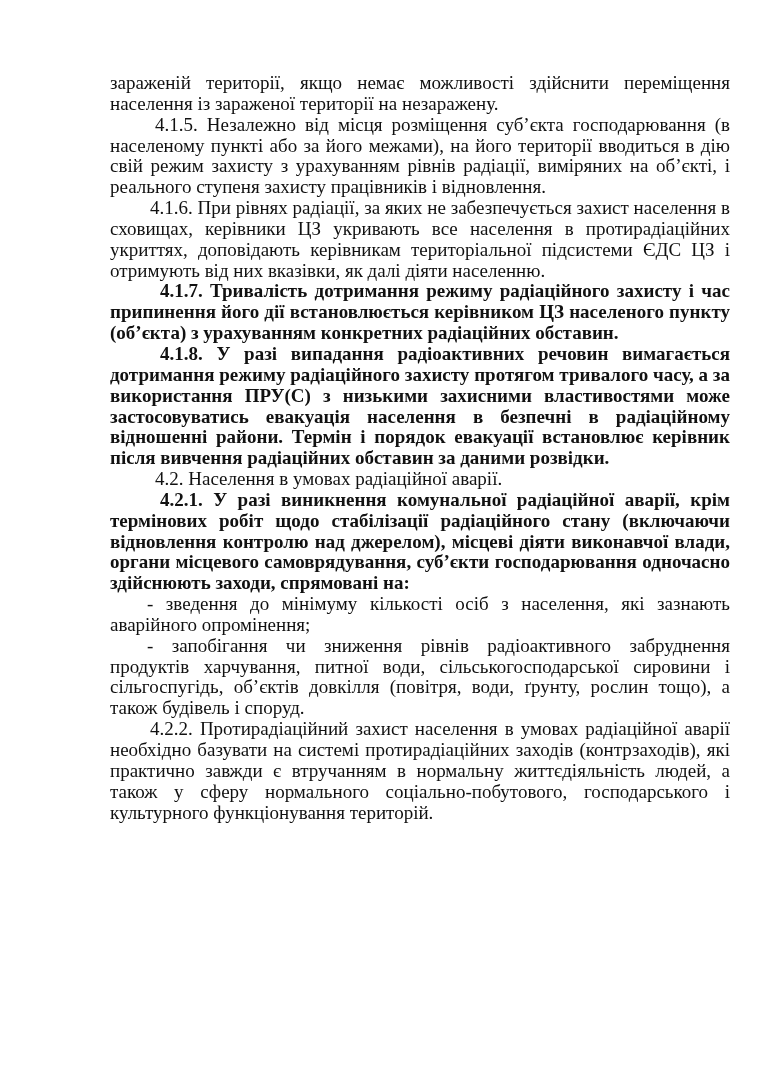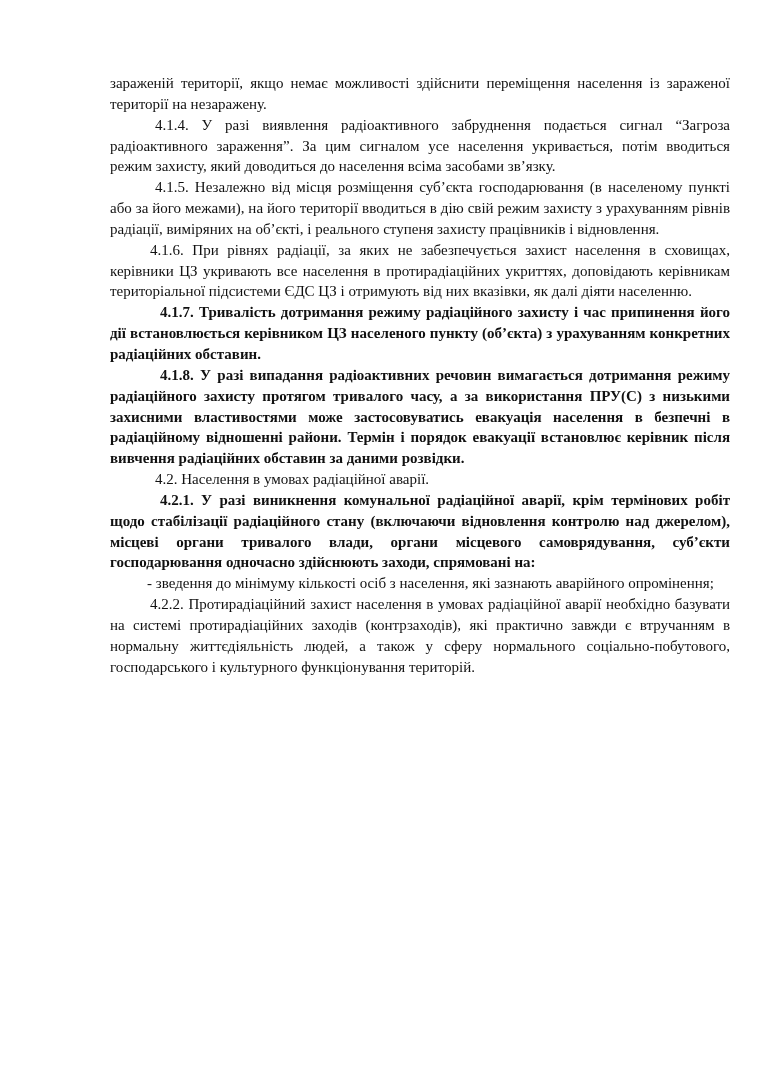--- a/index.html
+++ b/index.html
@@ -1,35 +1,35 @@
 <!DOCTYPE html>
 <html><head>
 <meta charset="utf-8">
 <style>
   html, body { margin: 0; padding: 0; background: #ffffff; }
   body { width: 768px; height: 1085px; overflow: hidden; }
   .page {
     position: absolute; left: 110px; top: 73px; width: 620px;
     font-family: "Liberation Serif", serif;
-    font-size: 15px; line-height: 20.85px; color: #111;
+    font-size: 19px; line-height: 20.85px; color: #111;
   }
   .p { margin: 0; text-align: justify; }
   .ind { text-indent: 45px; }
   .ind2 { text-indent: 50px; font-weight: bold; }
   .ind3 { text-indent: 40px; }
   .bullet { text-indent: 37px; font-family: Liberation Serif, serif; }
   i { font-style: italic; }
 </style>
 </head>
 <body>
 
 <div class="page">
   <p class="p">зараженій території, якщо немає можливості здійснити переміщення населення із зараженої території на незаражену.</p>
-  <p class="p ind">4.1.4. У разі виявлення радіоактивного забруднення подається сигнал “Загроза радіоактивного зараження”. За цим сигналом усе населення укривається, потім вводиться режим захисту, який доводиться до населення всіма засобами зв’язку.</p>
   <p class="p ind">4.1.5. Незалежно від місця розміщення суб’єкта господарювання (в населеному пункті або за його межами), на його території вводиться в дію свій режим захисту з урахуванням рівнів радіації, виміряних на об’єкті, і реального ступеня захисту працівників і відновлення.</p>
   <p class="p ind3">4.1.6. При рівнях радіації, за яких не забезпечується захист населення в сховищах, керівники ЦЗ укривають все населення в протирадіаційних укриттях, доповідають керівникам територіальної підсистеми ЄДС ЦЗ і отримують від них вказівки, як далі діяти населенню.</p>
   <p class="p ind2">4.1.7. Тривалість дотримання режиму радіаційного захисту і час припинення його дії встановлюється керівником ЦЗ населеного пункту (об’єкта) з урахуванням конкретних радіаційних обставин.</p>
   <p class="p ind2">4.1.8. У разі випадання радіоактивних речовин вимагається дотримання режиму радіаційного захисту протягом тривалого часу, а за використання ПРУ(С) з низькими захисними властивостями може застосовуватись евакуація населення в безпечні в радіаційному відношенні райони. Термін і порядок евакуації встановлює керівник після вивчення радіаційних обставин за даними розвідки.</p>
   <p class="p ind">4.2. Населення в умовах радіаційної аварії.</p>
-  <p class="p ind2">4.2.1. У разі виникнення комунальної радіаційної аварії, крім термінових робіт щодо стабілізації радіаційного стану (включаючи відновлення контролю над джерелом), місцеві органи тривалого влади, органи місцевого самоврядування, суб’єкти господарювання одночасно здійснюють заходи, спрямовані на:</p>
+  <p class="p ind2">4.2.1. У разі виникнення комунальної радіаційної аварії, крім термінових робіт щодо стабілізації радіаційного стану (включаючи відновлення контролю над джерелом), місцеві діяти виконавчої влади, органи місцевого самоврядування, суб’єкти господарювання одночасно здійснюють заходи, спрямовані на:</p>
   <p class="p bullet">- зведення до мінімуму кількості осіб з населення, які зазнають аварійного опромінення;</p>
+  <p class="p bullet">-  запобігання чи зниження рівнів радіоактивного забруднення продуктів харчування, питної води, сільськогосподарської сировини  і сільгоспугідь, об’єктів довкілля (повітря, води, ґрунту, рослин тощо), а також будівель і споруд.</p>
   <p class="p ind3">4.2.2. Протирадіаційний захист населення в умовах радіаційної аварії необхідно базувати на системі протирадіаційних заходів (контрзаходів), які практично завжди є втручанням в нормальну життєдіяльність людей, а також у сферу нормального соціально-побутового, господарського і культурного функціонування територій.</p>
 </div>
 
 </body></html>

